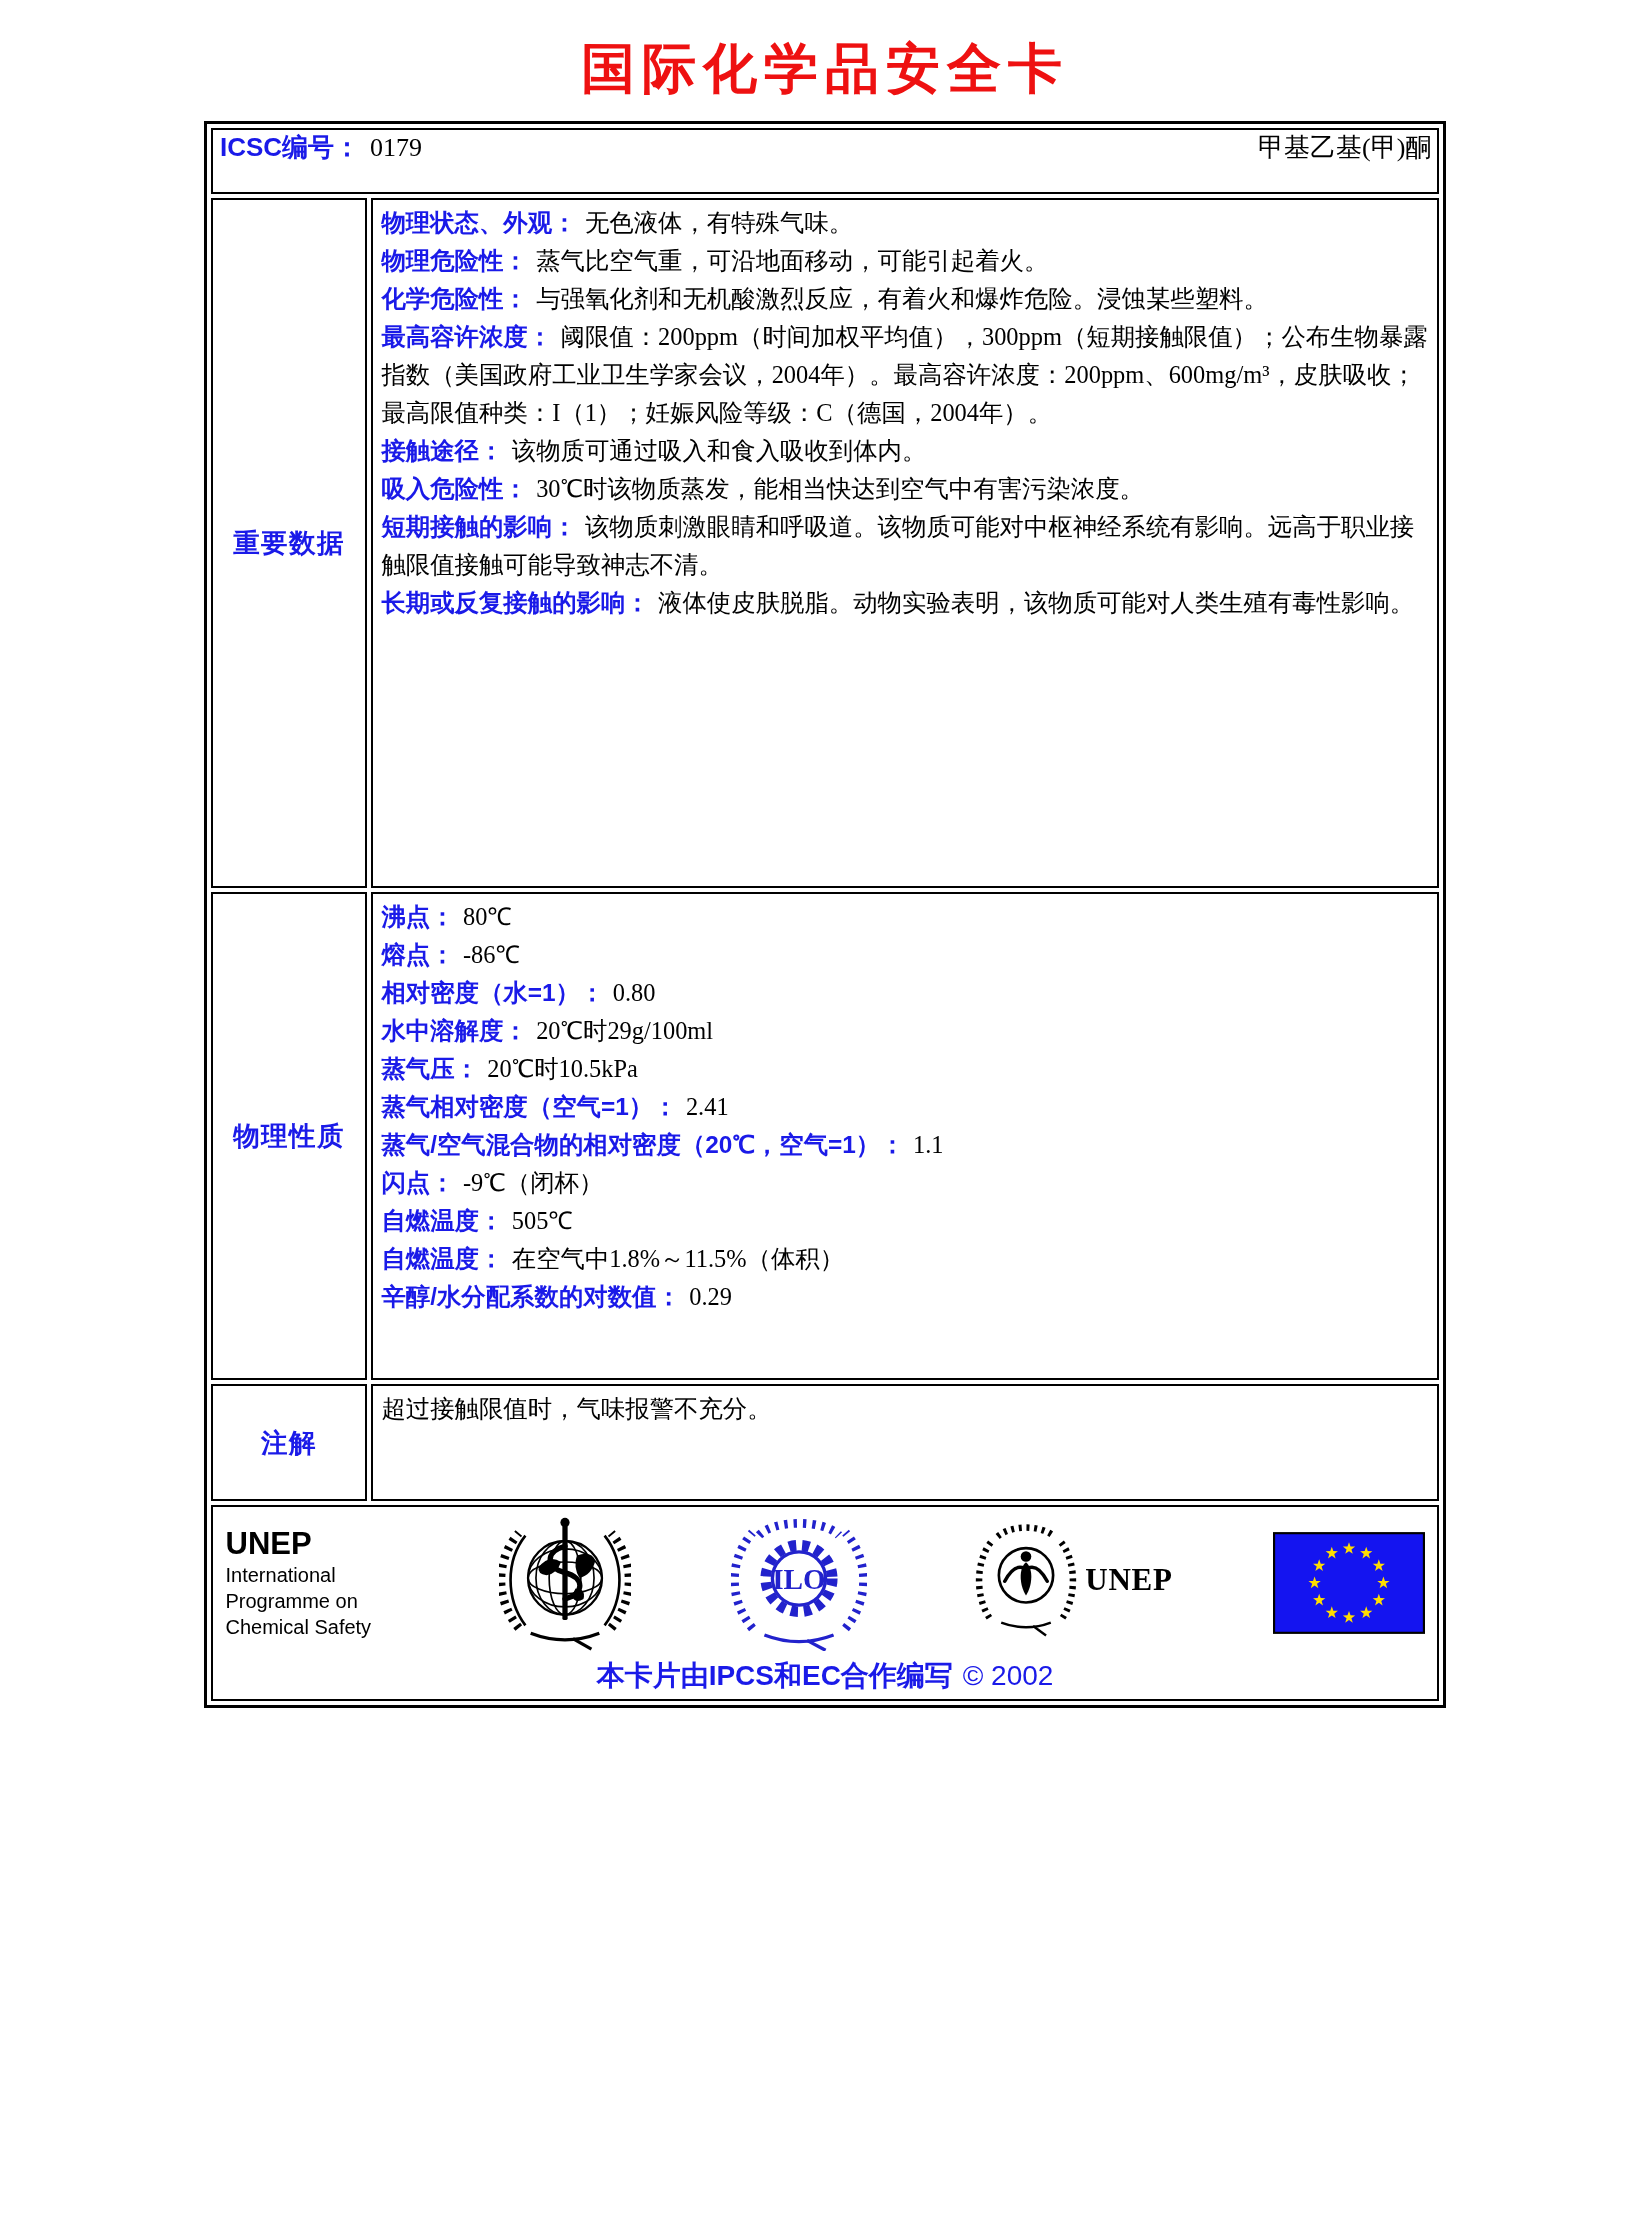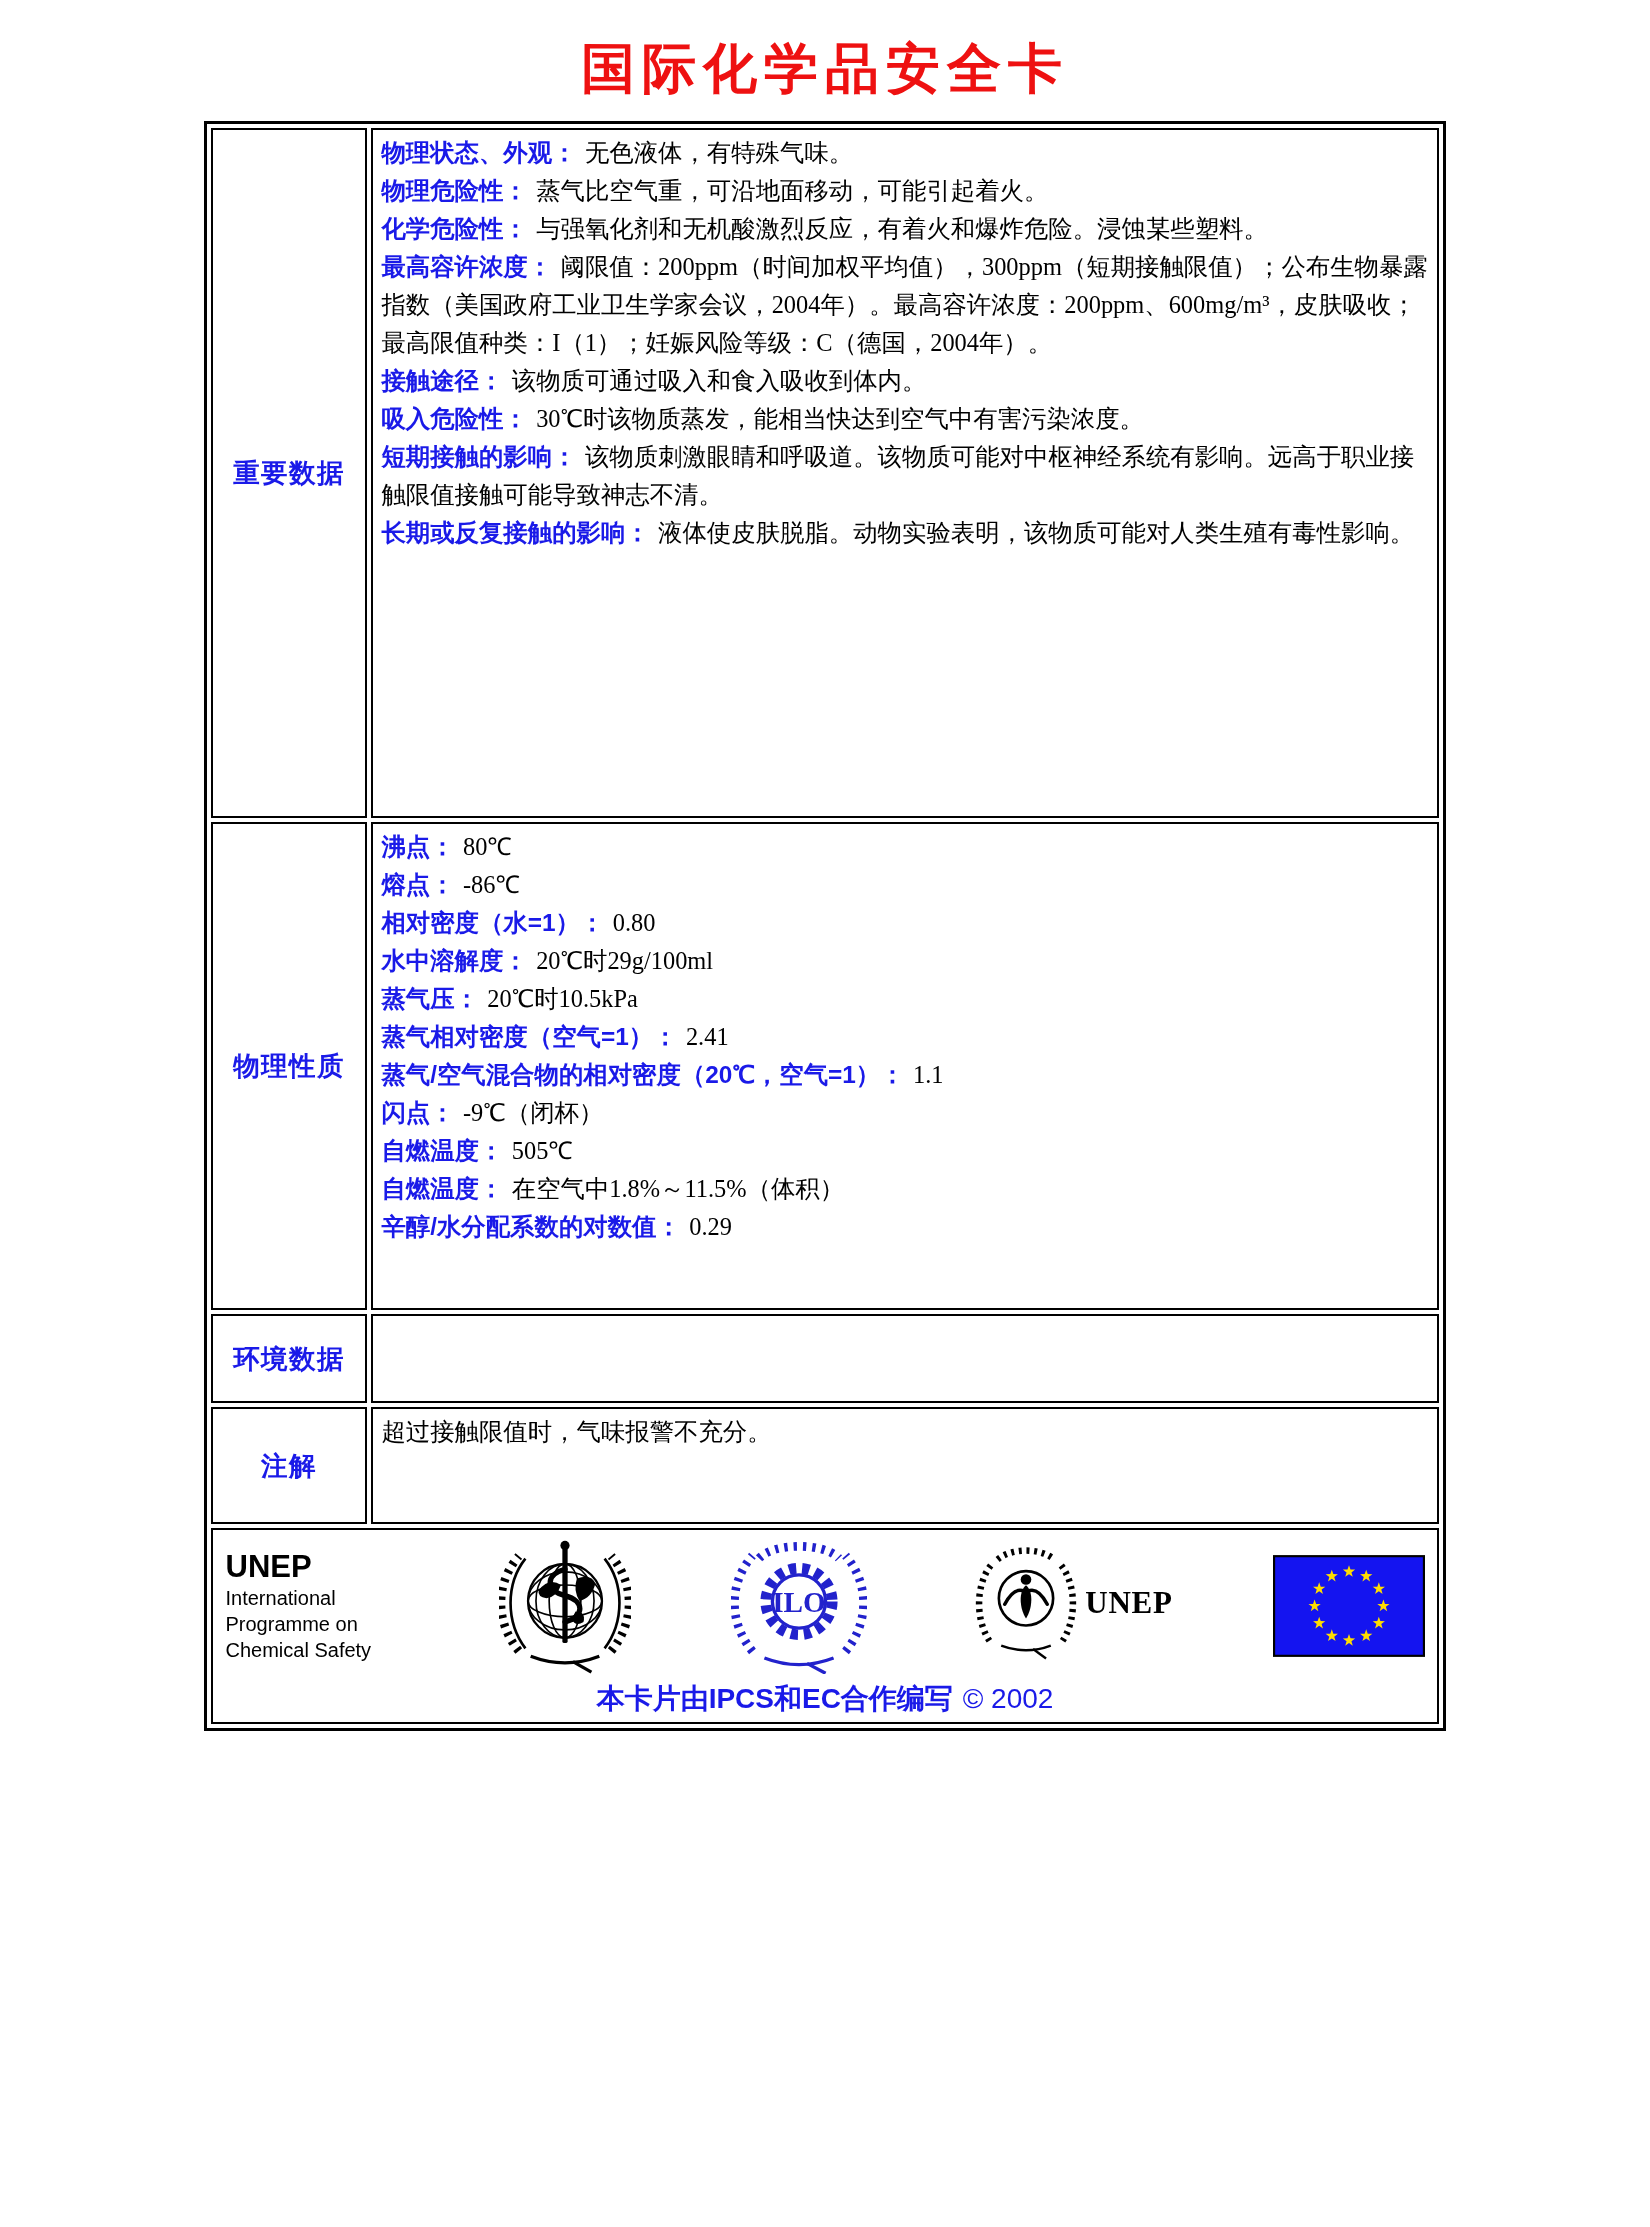--- a/index.html
+++ b/index.html
@@ -106,20 +106,30 @@
 
   <h1 class="page-title">国际化学品安全卡</h1>
 
   <table class="icsc-table">
     <colgroup>
         <col class="label-col">
         <col>
       </colgroup>
 
     <tbody>
+        <tr class="r-header">
+      <td colspan="2">
+        <div class="header-flex">
+          <div>
+            <span class="icsc-no-label">ICSC编号：</span><span class="icsc-no-value">0179</span>
+          </div>
+          <span class="chem-name">甲基乙基(甲)酮</span>
+        </div>
+      </td>
+    </tr>
 
     <tr class="r-important">
       <td class="row-label">重要数据</td>
       <td class="content-cell">
             <div class="prop-item"><span class="prop-label">物理状态、外观：</span><span class="prop-text">无色液体，有特殊气味。</span></div>
             <div class="prop-item"><span class="prop-label">物理危险性：</span><span class="prop-text">蒸气比空气重，可沿地面移动，可能引起着火。</span></div>
             <div class="prop-item"><span class="prop-label">化学危险性：</span><span class="prop-text">与强氧化剂和无机酸激烈反应，有着火和爆炸危险。浸蚀某些塑料。</span></div>
             <div class="prop-item"><span class="prop-label">最高容许浓度：</span><span class="prop-text">阈限值：200ppm（时间加权平均值），300ppm（短期接触限值）；公布生物暴露指数（美国政府工业卫生学家会议，2004年）。最高容许浓度：200ppm、600mg/m³，皮肤吸收；最高限值种类：I（1）；妊娠风险等级：C（德国，2004年）。</span></div>
             <div class="prop-item"><span class="prop-label">接触途径：</span><span class="prop-text">该物质可通过吸入和食入吸收到体内。</span></div>
             <div class="prop-item"><span class="prop-label">吸入危险性：</span><span class="prop-text">30℃时该物质蒸发，能相当快达到空气中有害污染浓度。</span></div>
@@ -138,24 +148,20 @@
             <div class="prop-item"><span class="prop-label">蒸气压：</span><span class="prop-text">20℃时10.5kPa</span></div>
             <div class="prop-item"><span class="prop-label">蒸气相对密度（空气=1）：</span><span class="prop-text">2.41</span></div>
             <div class="prop-item"><span class="prop-label">蒸气/空气混合物的相对密度（20℃，空气=1）：</span><span class="prop-text">1.1</span></div>
             <div class="prop-item"><span class="prop-label">闪点：</span><span class="prop-text">-9℃（闭杯）</span></div>
             <div class="prop-item"><span class="prop-label">自燃温度：</span><span class="prop-text">505℃</span></div>
             <div class="prop-item"><span class="prop-label">自燃温度：</span><span class="prop-text">在空气中1.8%～11.5%（体积）</span></div>
             <div class="prop-item"><span class="prop-label">辛醇/水分配系数的对数值：</span><span class="prop-text">0.29</span></div>
           </td>
     </tr>
 
-    <tr class="r-environment">
-      <td class="row-label">环境数据</td>
-      <td class="content-cell"></td>
-    </tr>
 
     <tr class="r-notes">
       <td class="row-label">注解</td>
       <td class="content-cell">
             <div class="prop-item"><span class="prop-text">超过接触限值时，气味报警不充分。</span></div>
           </td>
     </tr>
 
 
     <tr class="r-footer">

